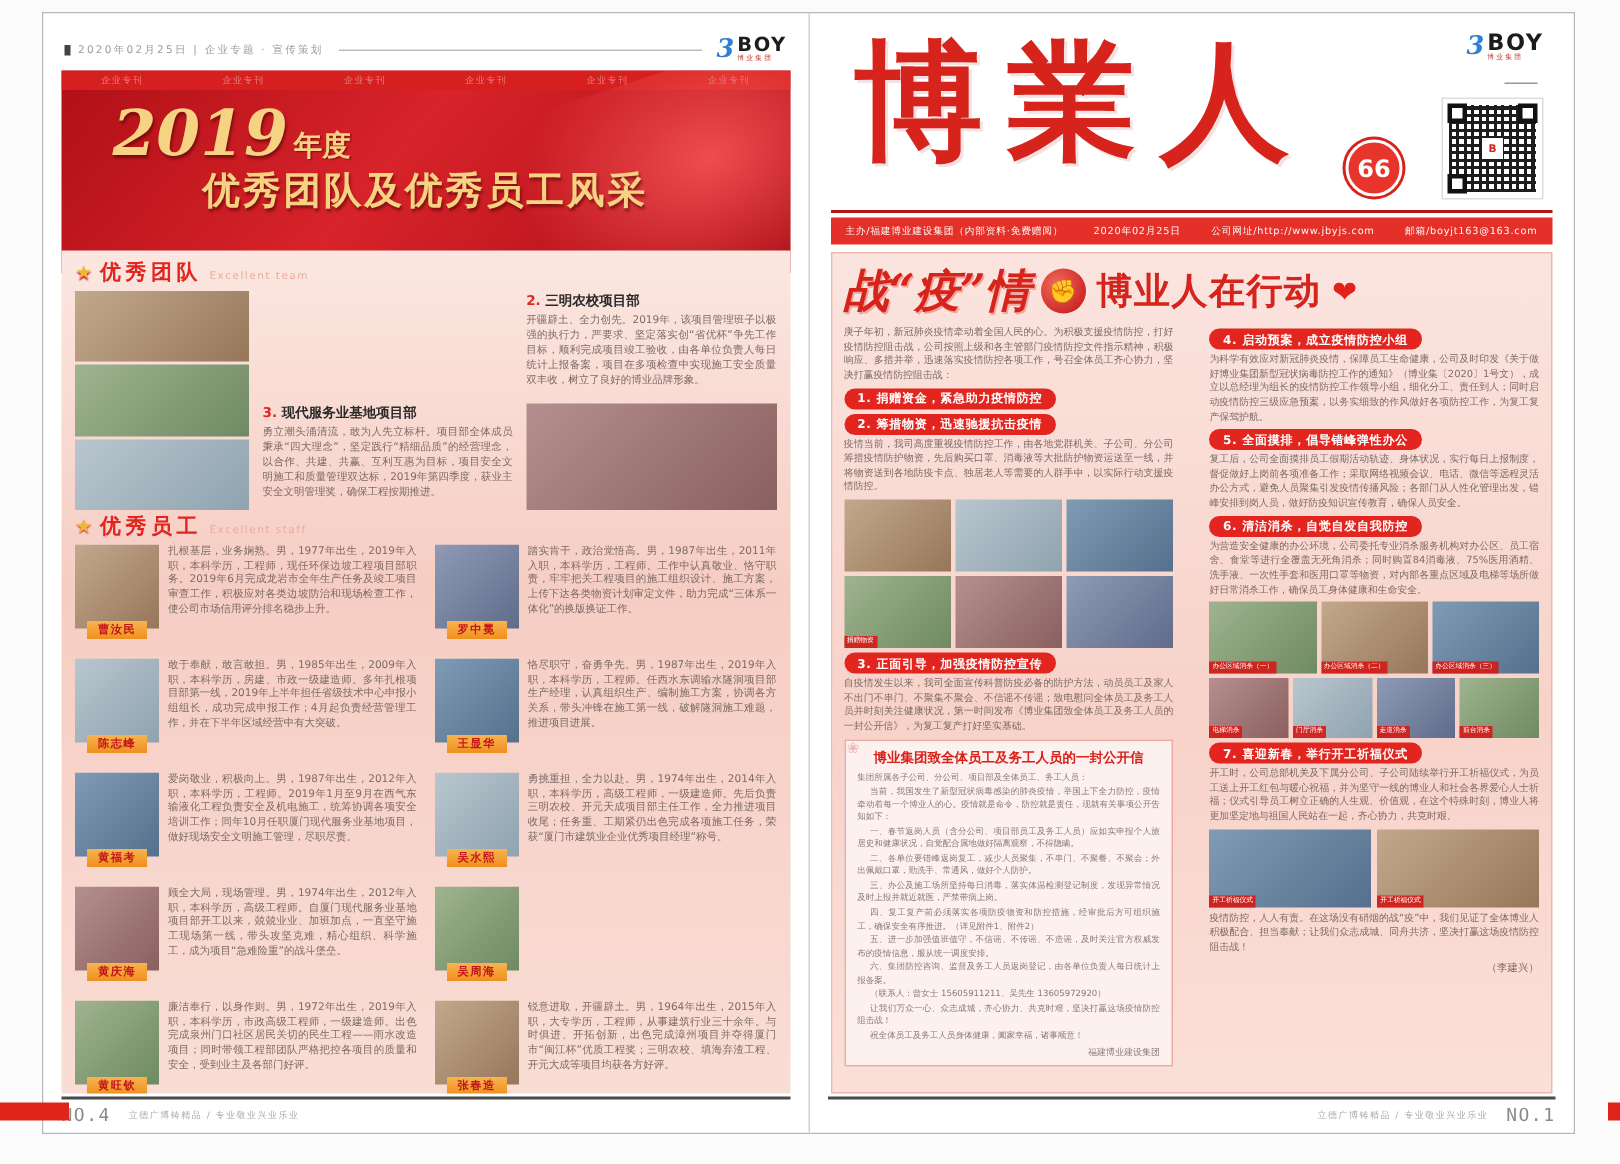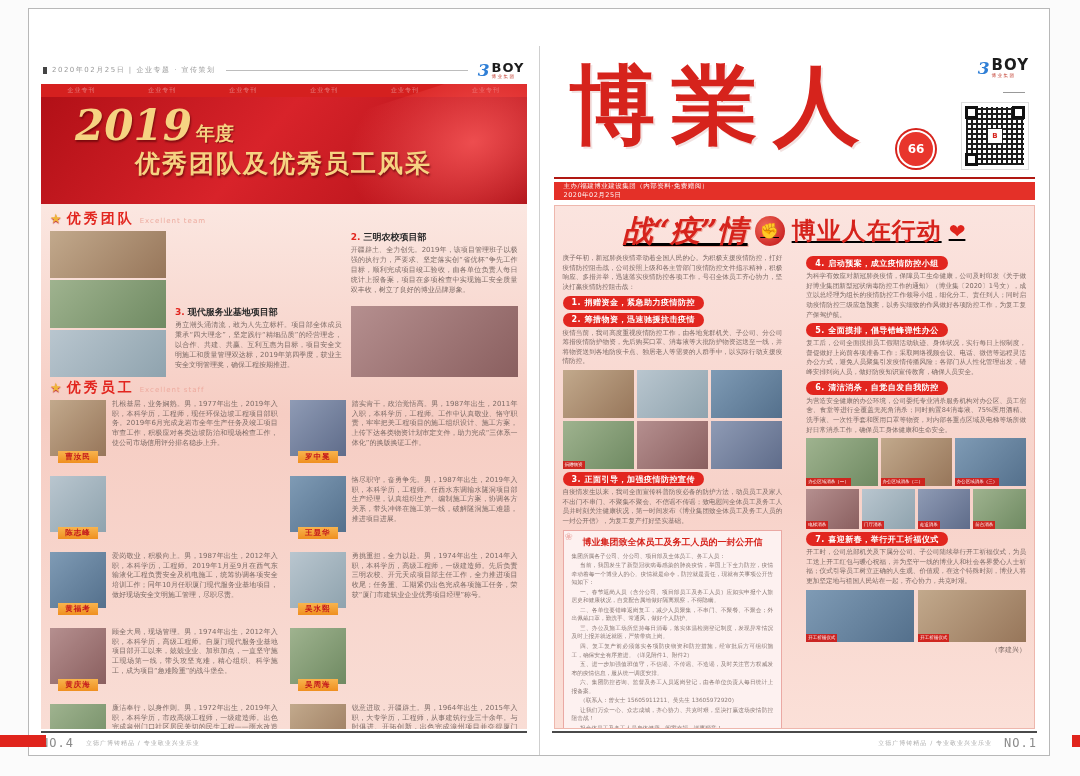--- a/index.html
+++ b/index.html
@@ -1,20 +1,20 @@
 <!DOCTYPE html>
 <html><head>
 <meta charset="utf-8">
 <style>
   html,body{margin:0;padding:0;}
   body{width:1080px;height:776px;position:relative;background:#fbfbfb;
        font-family:"DejaVu Sans","Liberation Sans",sans-serif;overflow:hidden;}
   .spread{position:absolute;left:28px;top:8px;width:1022px;height:748px;background:#fff;
           border:1px solid #b8b8b8;display:flex;box-sizing:border-box;}
-  .page{position:relative;flex:1;box-sizing:border-box;overflow:hidden;background:#fff;margin-top:37px;}
+  .page{position:relative;flex:1;box-sizing:border-box;overflow:hidden;background:#fff;}
   .page-left{border-right:1px solid #cfcfcf;}
   .corner-left{position:absolute;left:0;bottom:29px;width:46px;height:12px;background:#e0241c;}
   .corner-right{position:absolute;right:0;bottom:29px;width:8px;height:12px;background:#e0241c;}
 
   
   .logo{display:flex;align-items:center;gap:2px;}
   .logo-swirl{color:#2f7fd6;font-size:17px;font-weight:bold;font-style:italic;
               font-family:"DejaVu Serif",serif;line-height:1;}
   .logo-body{display:flex;flex-direction:column;line-height:1;}
   .logo-brand{font-size:13px;font-weight:bold;color:#1c1c1c;letter-spacing:1px;}
@@ -82,42 +82,42 @@
   .lp-footer{position:absolute;left:12px;right:12px;bottom:5px;height:19px;border-top:2px solid #4a4a4a;
              display:flex;align-items:center;gap:12px;padding-top:3px;box-sizing:border-box;}
   .rp-footer{justify-content:flex-end;}
 
   
   .rp-masthead{position:absolute;top:10px;left:16px;right:16px;height:120px;}
   .rp-title{position:absolute;left:14px;top:4px;font-family:"DejaVu Serif",serif;font-size:86px;line-height:1.05;
             font-weight:bold;color:#d6231c;letter-spacing:16px;text-shadow:2px 2px 0 rgba(150,20,10,.12);}
   .issue-circle{position:absolute;right:98px;top:74px;width:34px;height:34px;border-radius:50%;
                 background:#e8352c;border:2px solid #fff;box-shadow:0 0 0 2px #d6231c;
-                color:#fff;font-size:12px;font-weight:bold;display:flex;align-items:center;justify-content:center;}
+                color:#fff;font-size:16px;font-weight:bold;display:flex;align-items:center;justify-content:center;}
   .rp-logo{position:absolute;right:4px;top:2px;}
   .rp-logo .logo-brand{font-size:15px;}
   .rp-logo-rule{position:absolute;right:8px;top:36px;width:22px;height:1px;background:#999;}
   .qr{position:absolute;right:4px;top:46px;width:66px;height:66px;background:#fff;border:1px solid #ddd;}
   .qr-inner{position:absolute;inset:4px;
             background:repeating-linear-gradient(0deg,#1d1d1d 0 2px,transparent 2px 5px),
                        repeating-linear-gradient(90deg,#1d1d1d 0 2px,#fff 2px 5px);}
   .finder{position:absolute;width:13px;height:13px;border:3px solid #111;background:#fff;box-sizing:border-box;}
   .finder.tl{left:3px;top:3px;} .finder.tr{right:3px;top:3px;} .finder.bl{left:3px;bottom:3px;}
   .qr-center{position:absolute;left:26px;top:26px;width:14px;height:14px;background:#fff;
              display:flex;align-items:center;justify-content:center;font-size:7px;color:#d6231c;font-weight:bold;}
 
   .rp-rule{position:absolute;left:14px;right:14px;top:131px;height:2px;background:#b01812;}
   .rp-infobar{position:absolute;left:14px;right:14px;top:136px;height:18px;background:#e43028;color:#fff;
-              display:flex;justify-content:space-between;padding:0 10px;box-sizing:border-box;flex-direction:column;}
+              display:flex;align-items:center;justify-content:space-between;padding:0 10px;box-sizing:border-box;}
   .rp-infobar span{font-size:6.5px;letter-spacing:.5px;opacity:.95;white-space:nowrap;}
 
   .rp-panel{position:absolute;left:14px;right:14px;top:159px;bottom:26px;box-sizing:border-box;
             background:linear-gradient(180deg,#fbe4df,#f7d2c9 55%,#fbe0d8);border:1px solid #eeb7ad;
             padding:3px 8px;overflow:hidden;}
-  .headline{display:flex;align-items:center;justify-content:center;gap:7px;height:44px;text-decoration:underline;}
+  .headline{display:flex;align-items:center;justify-content:flex-start;gap:7px;height:44px;}
   .headline-p1{font-size:30px;font-weight:bold;font-style:italic;color:#d6231c;
                font-family:"DejaVu Serif",serif;text-shadow:1px 1px 0 #f0a79b;white-space:nowrap;}
   .fist-badge{width:30px;height:30px;border-radius:50%;flex:none;
               background:radial-gradient(circle at 35% 35%,#f06a5a,#c01014);
               display:flex;align-items:center;justify-content:center;font-size:15px;color:#fff;}
   .headline-p2{font-size:24px;font-weight:bold;color:#d6231c;letter-spacing:1px;white-space:nowrap;}
   .heart-icon{font-size:20px;color:#e0241c;line-height:1;}
 
   .rp-cols{display:flex;gap:24px;}
   .rp-col{flex:1;min-width:0;}
@@ -217,20 +217,21 @@
                 <div class="emp-photo ph-d"></div>
               <div class="ribbon">曹汝民</div>
               </div>
             <div class="emp-text">扎根基层，业务娴熟。男，1977年出生，2019年入职，本科学历，工程师，现任环保边坡工程项目部职务。2019年6月完成龙岩市全年生产任务及竣工项目审查工作，积极应对各类边坡防治和现场检查工作，使公司市场信用评分排名稳步上升。</div>
           </div>
           <div class="emp">
             <div class="emp-photo-wrap">
                 <div class="emp-photo ph-b"></div>
               <div class="ribbon">陈志峰</div>
               </div>
+            <div class="emp-text">敢于奉献，敢言敢担。男，1985年出生，2009年入职，本科学历，房建、市政一级建造师。多年扎根项目部第一线，2019年上半年担任省级技术中心申报小组组长，成功完成申报工作；4月起负责经营管理工作，并在下半年区域经营中有大突破。</div>
           </div>
           <div class="emp">
             <div class="emp-photo-wrap">
                 <div class="emp-photo ph-c"></div>
               <div class="ribbon">黄福考</div>
               </div>
             <div class="emp-text">爱岗敬业，积极向上。男，1987年出生，2012年入职，本科学历，工程师。2019年1月至9月在西气东输液化工程负责安全及机电施工，统筹协调各项安全培训工作；同年10月任职厦门现代服务业基地项目，做好现场安全文明施工管理，尽职尽责。</div>
           </div>
           <div class="emp">
             <div class="emp-photo-wrap">
@@ -419,20 +420,21 @@
 
           <div class="two-photos">
             <div class="gph tall ph-c">
               <span class="gph-cap">开工祈福仪式</span>
             </div>
             <div class="gph tall ph-d">
               <span class="gph-cap">开工祈福仪式</span>
             </div>
           </div>
 
+          <div class="para">疫情防控，人人有责。在这场没有硝烟的战“疫”中，我们见证了全体博业人积极配合、担当奉献；让我们众志成城、同舟共济，坚决打赢这场疫情防控阻击战！</div>
           <div class="closing-author">（李建兴）</div>
         </div>
       </div>
     </div>
 
     <div class="lp-footer rp-footer">
       <span class="slogan">立德广博铸精品 / 专业敬业兴业乐业</span>
       <span class="page-no">NO.1</span>
     </div>
   </div>

